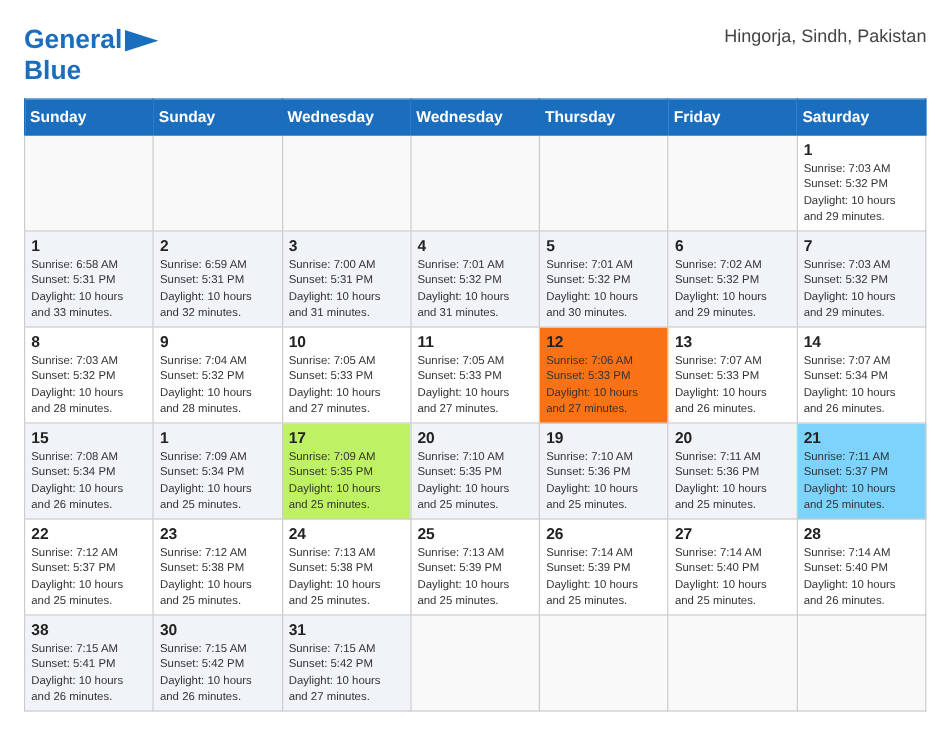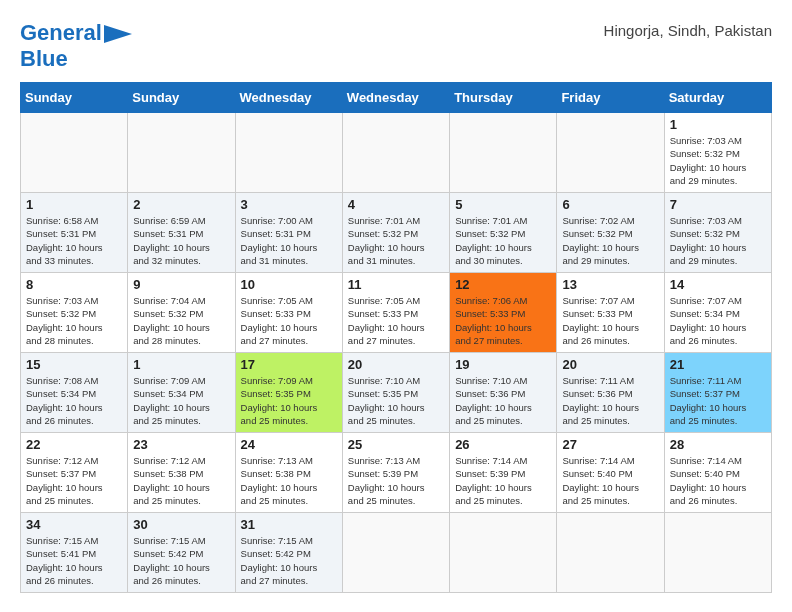--- a/index.html
+++ b/index.html
@@ -332,21 +332,21 @@
         <td style="background: rgb(255, 255, 255);">
           <span class="day-num">28</span>
           <div class="day-info" style="white-space: pre-line;">Sunrise: 7:14 AM
 Sunset: 5:40 PM
 Daylight: 10 hours
 and 26 minutes.</div>
         </td>
       </tr>
       <tr>
         <td style="background: rgb(240, 244, 248);">
-          <span class="day-num">34</span>
+          <span class="day-num">38</span>
           <div class="day-info" style="white-space: pre-line;">Sunrise: 7:15 AM
 Sunset: 5:41 PM
 Daylight: 10 hours
 and 26 minutes.</div>
         </td>
         <td style="background: rgb(240, 244, 248);">
           <span class="day-num">30</span>
           <div class="day-info" style="white-space: pre-line;">Sunrise: 7:15 AM
 Sunset: 5:42 PM
 Daylight: 10 hours

